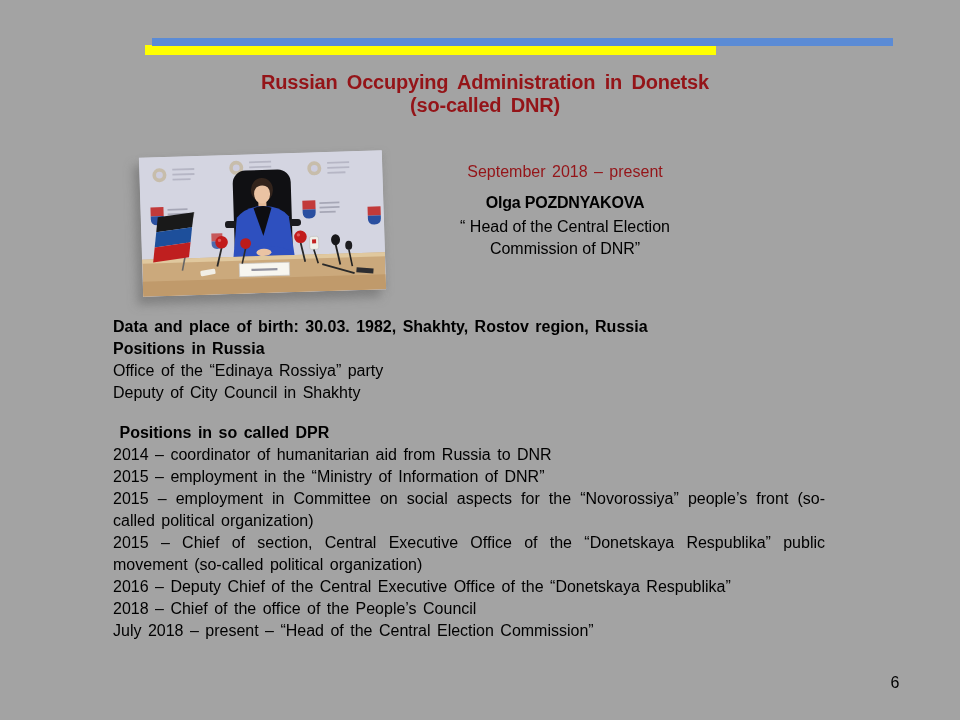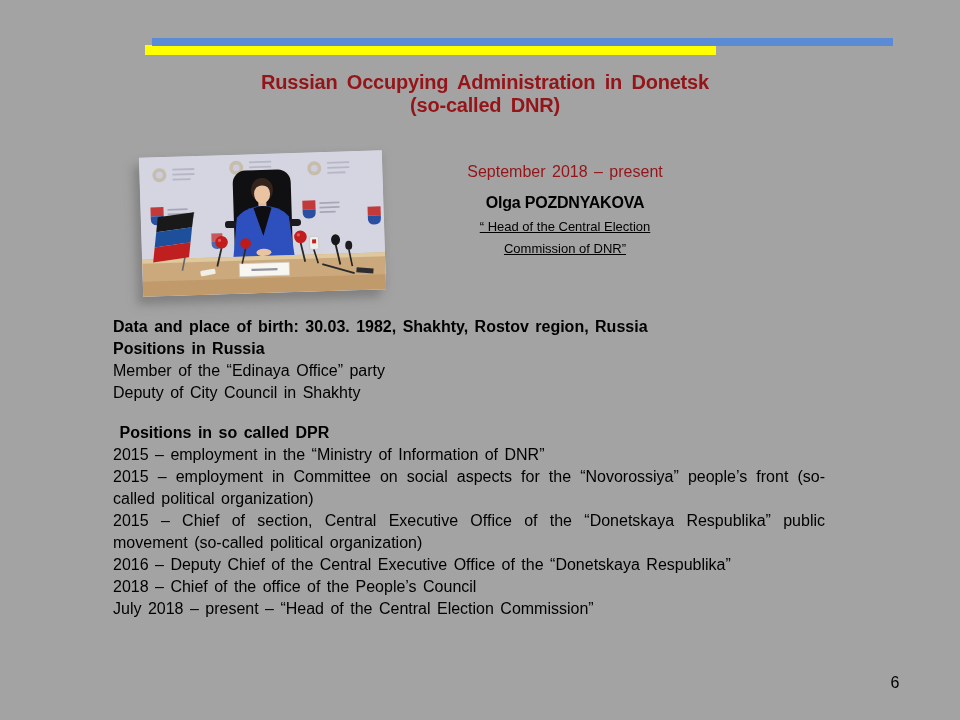--- a/index.html
+++ b/index.html
@@ -37,21 +37,21 @@
     position:absolute; left:420px; top:163px; width:290px; text-align:center;
   }
   .profile .period {
     color:var(--accent_red); font-weight:normal; font-size:16px;
     word-spacing:2px; margin-bottom:13px;
   }
   .profile .name {
     color:#000; font-weight:bold; font-size:16px; margin-bottom:4px;
     letter-spacing:-0.2px;
   }
-  .profile .role-line { font-size:13px; line-height:22px;text-decoration:underline; }
+  .profile .role-line { font-size:16px; line-height:22px; }
   
   .body-text {
     position:absolute; left:113px; top:316px; width:712px;
     font-size:16px; line-height:22px; word-spacing:2px;
   }
   .body-text .bold { font-weight:bold; }
   .body-text .sec1-head { }
   .body-text .sec2-head { margin-top:18px; white-space:pre-wrap; }
   .body-text .wrap-justify { text-align:justify; }
   
@@ -185,23 +185,24 @@
   <div class="profile">
     <div class="period">September 2018 – present</div>
     <div class="name">Olga POZDNYAKOVA</div>
     <div class="role-line">“ Head of the Central Election</div>
     <div class="role-line">Commission of DNR”</div>
   </div>
 
   <div class="body-text">
     <div class="bold">Data and place of birth: 30.03. 1982, Shakhty, Rostov region, Russia</div>
     <div class="bold sec1-head">Positions in Russia</div>
-    <div>Member of the “Edinaya Office” party</div>
+    <div>Office of the “Edinaya Rossiya” party</div>
     <div>Deputy of City Council in Shakhty</div>
     <div class="bold sec2-head"> Positions in so called DPR</div>
+    <div>2014 – coordinator of humanitarian aid from Russia to DNR</div>
     <div>2015 – employment in the “Ministry of Information of DNR”</div>
     <div class="wrap-justify">2015 – employment in Committee on social aspects for the “Novorossiya” people’s front (so-called political organization)</div>
     <div class="wrap-justify">2015 – Chief of section, Central Executive Office of the “Donetskaya Respublika” public movement (so-called political organization)</div>
     <div>2016 – Deputy Chief of the Central Executive Office of the “Donetskaya Respublika”</div>
     <div>2018 – Chief of the office of the People’s Council</div>
     <div>July 2018 – present – “Head of the Central Election Commission”</div>
   </div>
 
   <div class="page-number">6</div>
 

